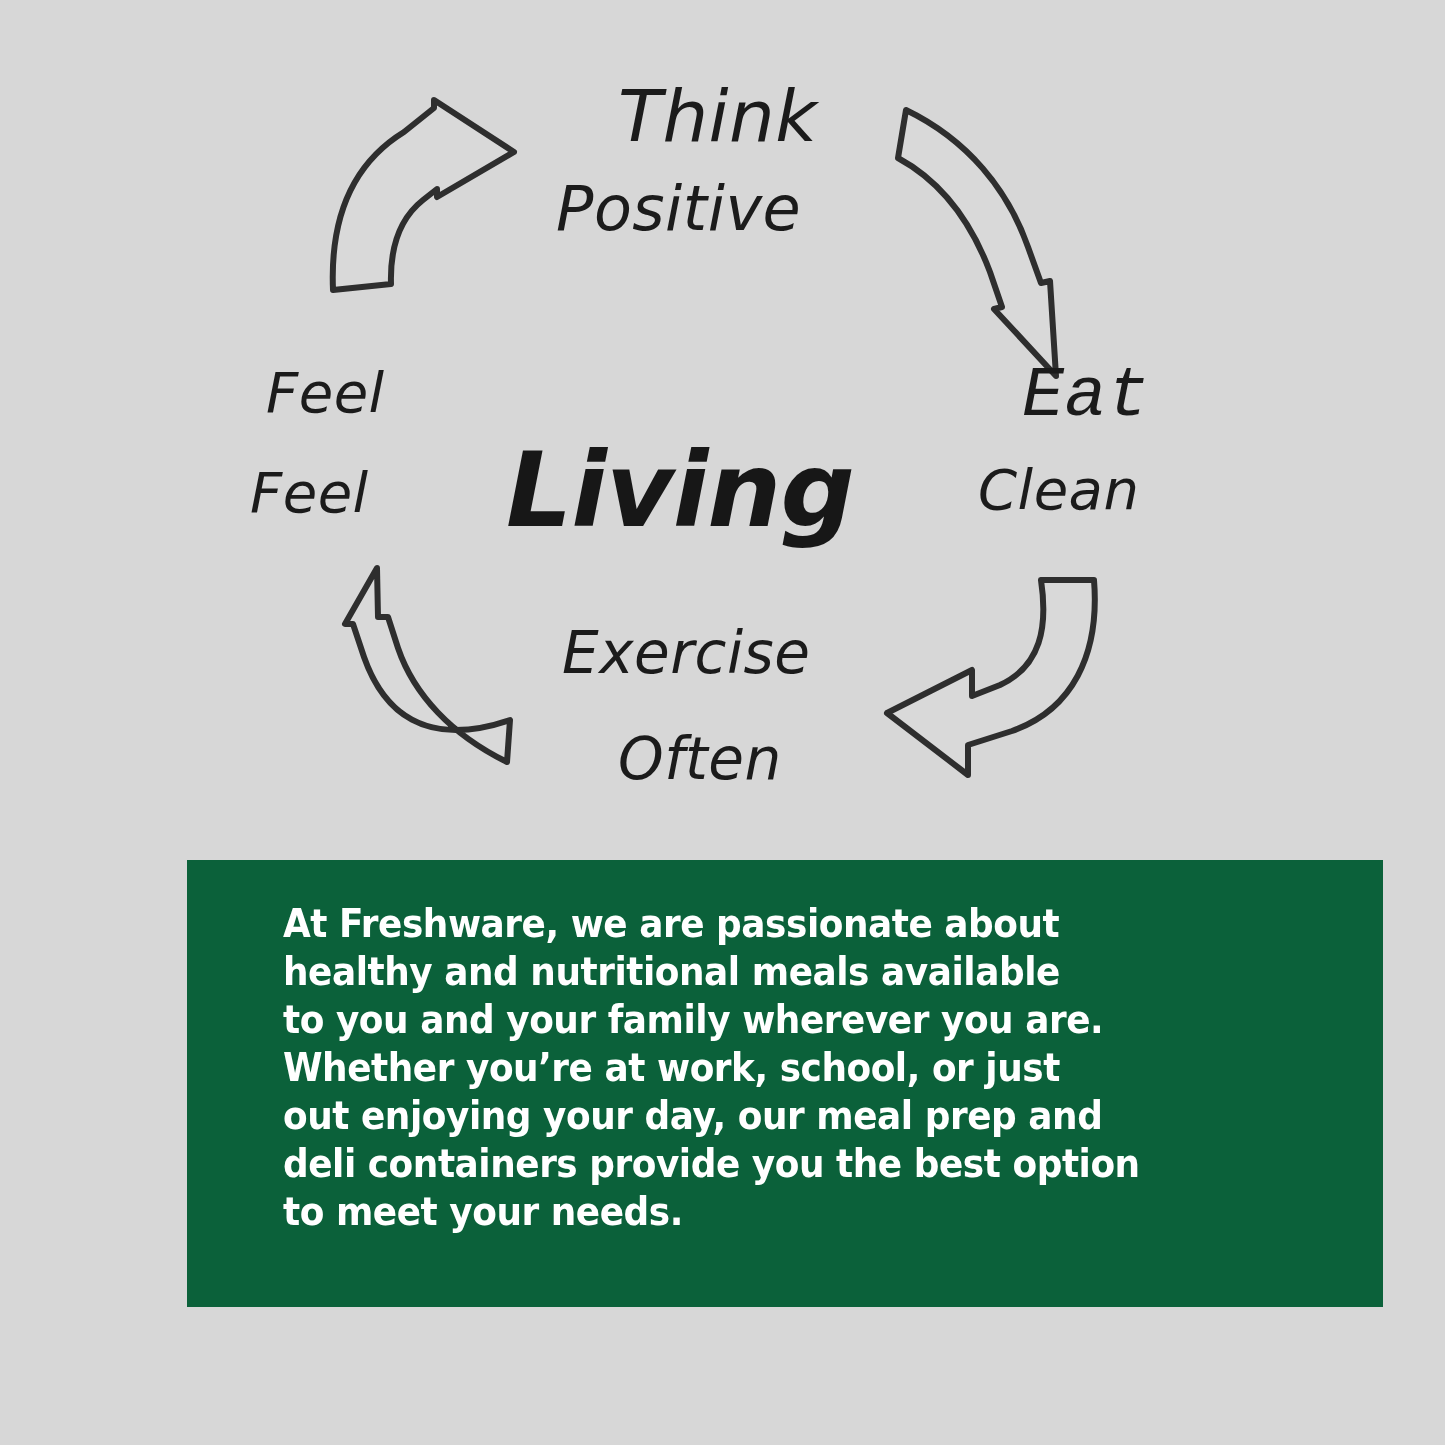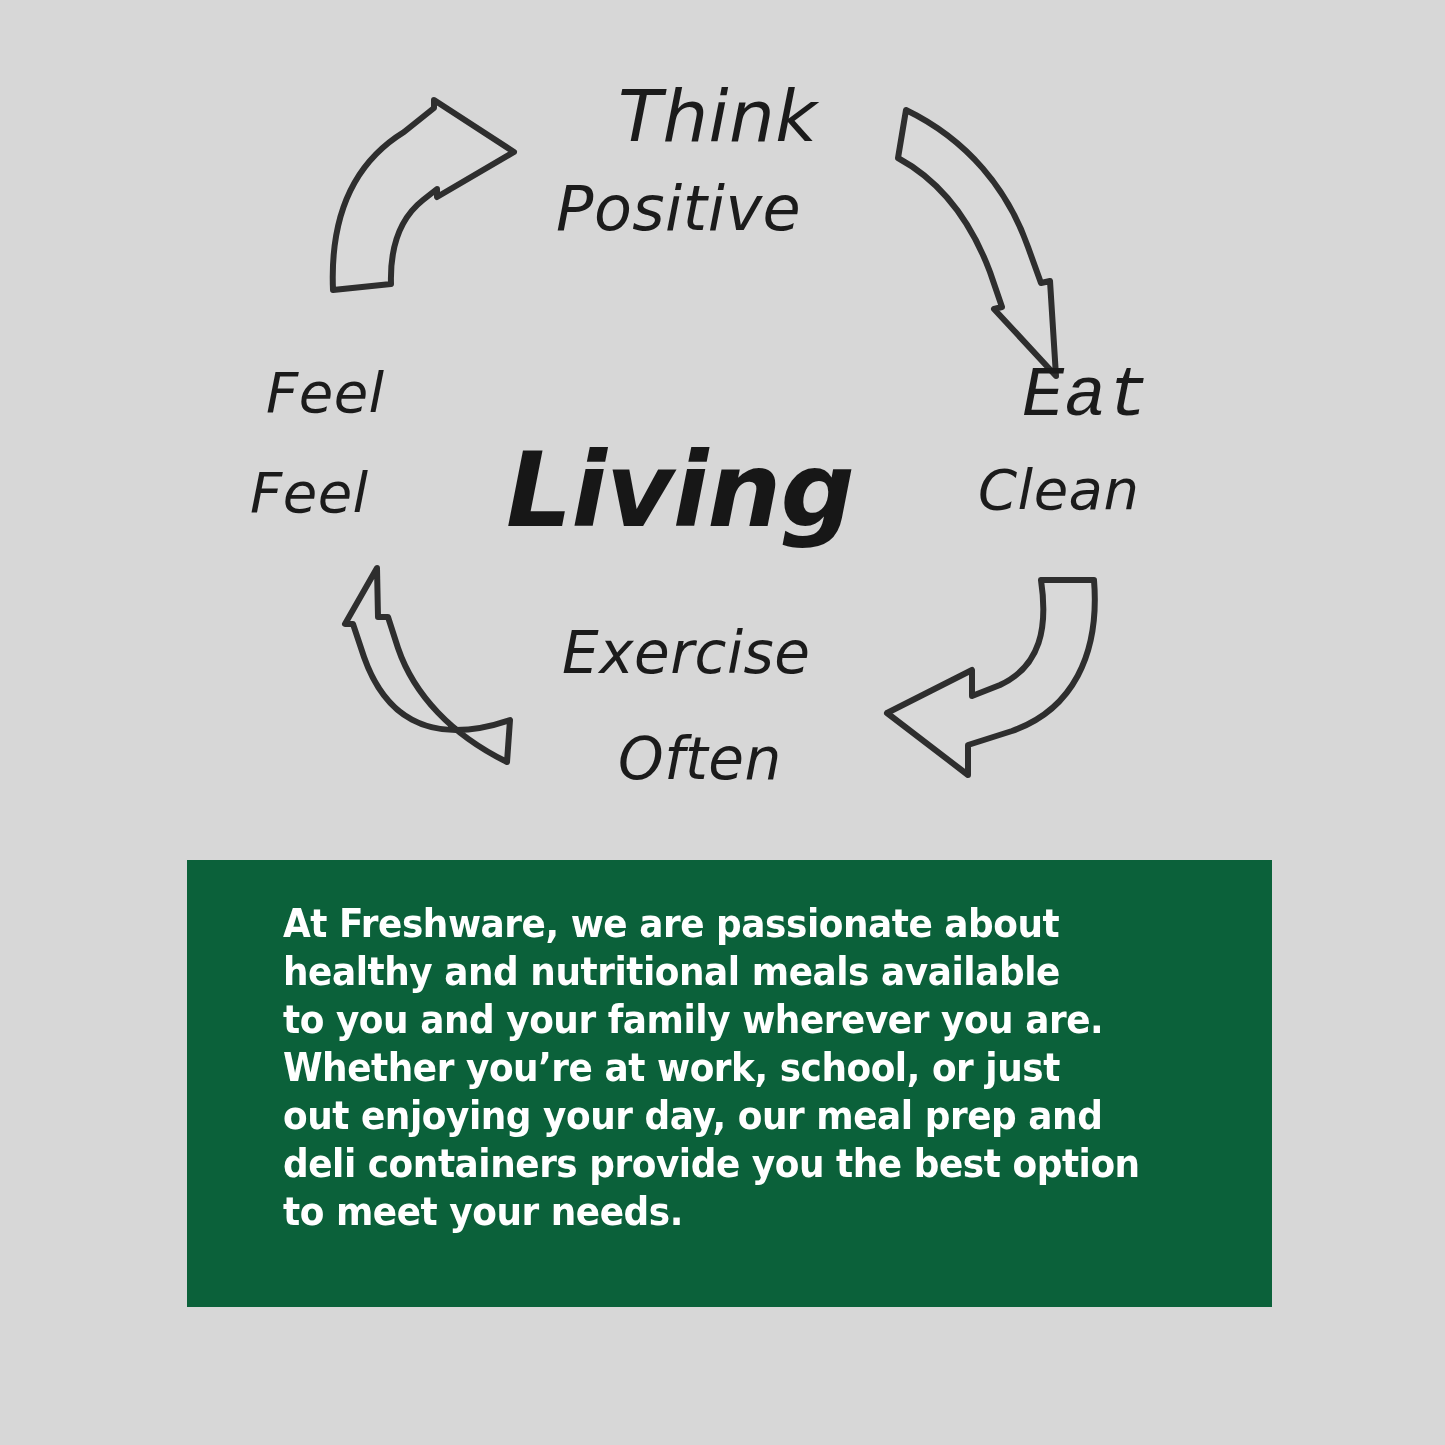--- a/index.html
+++ b/index.html
@@ -85,21 +85,21 @@
     width: 1445px;
     height: 845px;
     pointer-events: none;
   }
 
   
   .green-panel {
     position: absolute;
     left: 187px;
     top: 860px;
-    width: 1085px;
+    width: 1196px;
     height: 447px;
     background: #0b613a;
     box-sizing: border-box;
   }
 
   .panel-copy {
     position: absolute;
     left: 96px;
     top: 40px;
     width: 950px;

